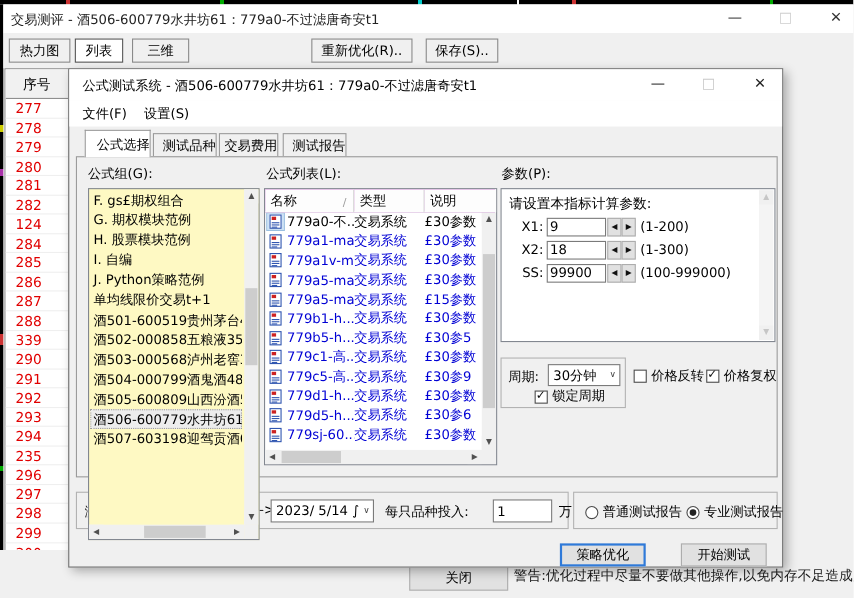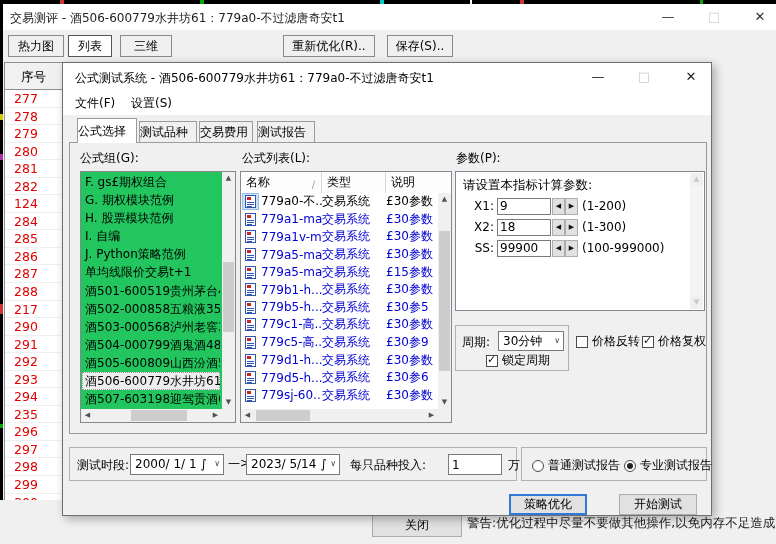--- a/index.html
+++ b/index.html
@@ -45,34 +45,34 @@
   .dlg-titlebar{position:absolute;left:0;top:0;width:648px;height:28px;background:#fff}
   .dlg-title{position:absolute;left:12px;top:7px;white-space:nowrap}
   .dlg-btn{position:absolute;top:0;width:30px;height:28px;line-height:28px;text-align:center;color:#222;font-size:13px}
   .dlg-btn.dim{color:#c9c9c9}
   .dlg-menubar{position:absolute;left:0;top:28px;width:648px;height:24px;background:#fff}
   .menu-item{position:absolute;top:0;height:24px;line-height:24px;padding:0 4px}
   #menu-file{left:8px}
   #menu-settings{left:64px}
 
   
-  .tab{position:absolute;height:22px;line-height:21px;text-align:left;border:1px solid #9b9b9b;background:#f0f0f0;z-index:2}
+  .tab{position:absolute;height:22px;line-height:21px;text-align:right;border:1px solid #9b9b9b;background:#f0f0f0;z-index:2}
   #tab-0{left:14px;top:56px;width:60px;height:25px;line-height:24px;top:55px;background:#fff;border-bottom:none;z-index:4}
   #tab-1{left:76px;top:58px;width:58px}
   #tab-2{left:136px;top:58px;width:54px}
   #tab-3{left:194px;top:58px;width:58px}
   .tab-pane{position:absolute;left:6px;top:79px;width:638px;height:292px;border:1px solid #9b9b9b;background:#f0f0f0;z-index:3}
 
   .sec-label{position:absolute;top:7px;white-space:nowrap}
   #lbl-group{left:10px}
   #lbl-list{left:172px}
   #lbl-params{left:386px}
 
   
-  .listbox{position:absolute;left:10px;top:28px;width:156px;height:252px;background:#22c55e;border:1px solid #828790;overflow:hidden}
+  .listbox{position:absolute;left:10px;top:28px;width:156px;height:320px;background:#fef9c3;border:1px solid #828790;overflow:hidden}
   .g-items{position:absolute;left:1px;top:1px;right:15px;bottom:15px;overflow:hidden}
   .g-item{height:18.1px;line-height:18.1px;padding-left:3px;white-space:nowrap;overflow:hidden;font-size:12px}
   .g-item.sel{background:#ededed;outline:1px dotted #9a9a9a;outline-offset:-1px}
 
   
   .vscroll{position:absolute;right:0;top:0;bottom:13px;width:13px;background:#f0f0f0}
   .hscroll{position:absolute;left:0;right:13px;bottom:0;height:13px;background:#f0f0f0}
   .sb-corner{position:absolute;right:0;bottom:0;width:13px;height:13px;background:#f0f0f0}
   .sb-btn{position:absolute;width:13px;height:13px;font-size:7px;line-height:13px;text-align:center;color:#515151;background:#f0f0f0}
   .sb-btn.dim{color:#c6c6c6}
@@ -176,21 +176,21 @@
         <div class="seq-row">279</div>
         <div class="seq-row">280</div>
         <div class="seq-row">281</div>
         <div class="seq-row">282</div>
         <div class="seq-row">124</div>
         <div class="seq-row">284</div>
         <div class="seq-row">285</div>
         <div class="seq-row">286</div>
         <div class="seq-row">287</div>
         <div class="seq-row">288</div>
-        <div class="seq-row">217</div>
+        <div class="seq-row">339</div>
         <div class="seq-row">290</div>
         <div class="seq-row">291</div>
         <div class="seq-row">292</div>
         <div class="seq-row">293</div>
         <div class="seq-row">294</div>
         <div class="seq-row">235</div>
         <div class="seq-row">296</div>
         <div class="seq-row">297</div>
         <div class="seq-row">298</div>
         <div class="seq-row">299</div>

